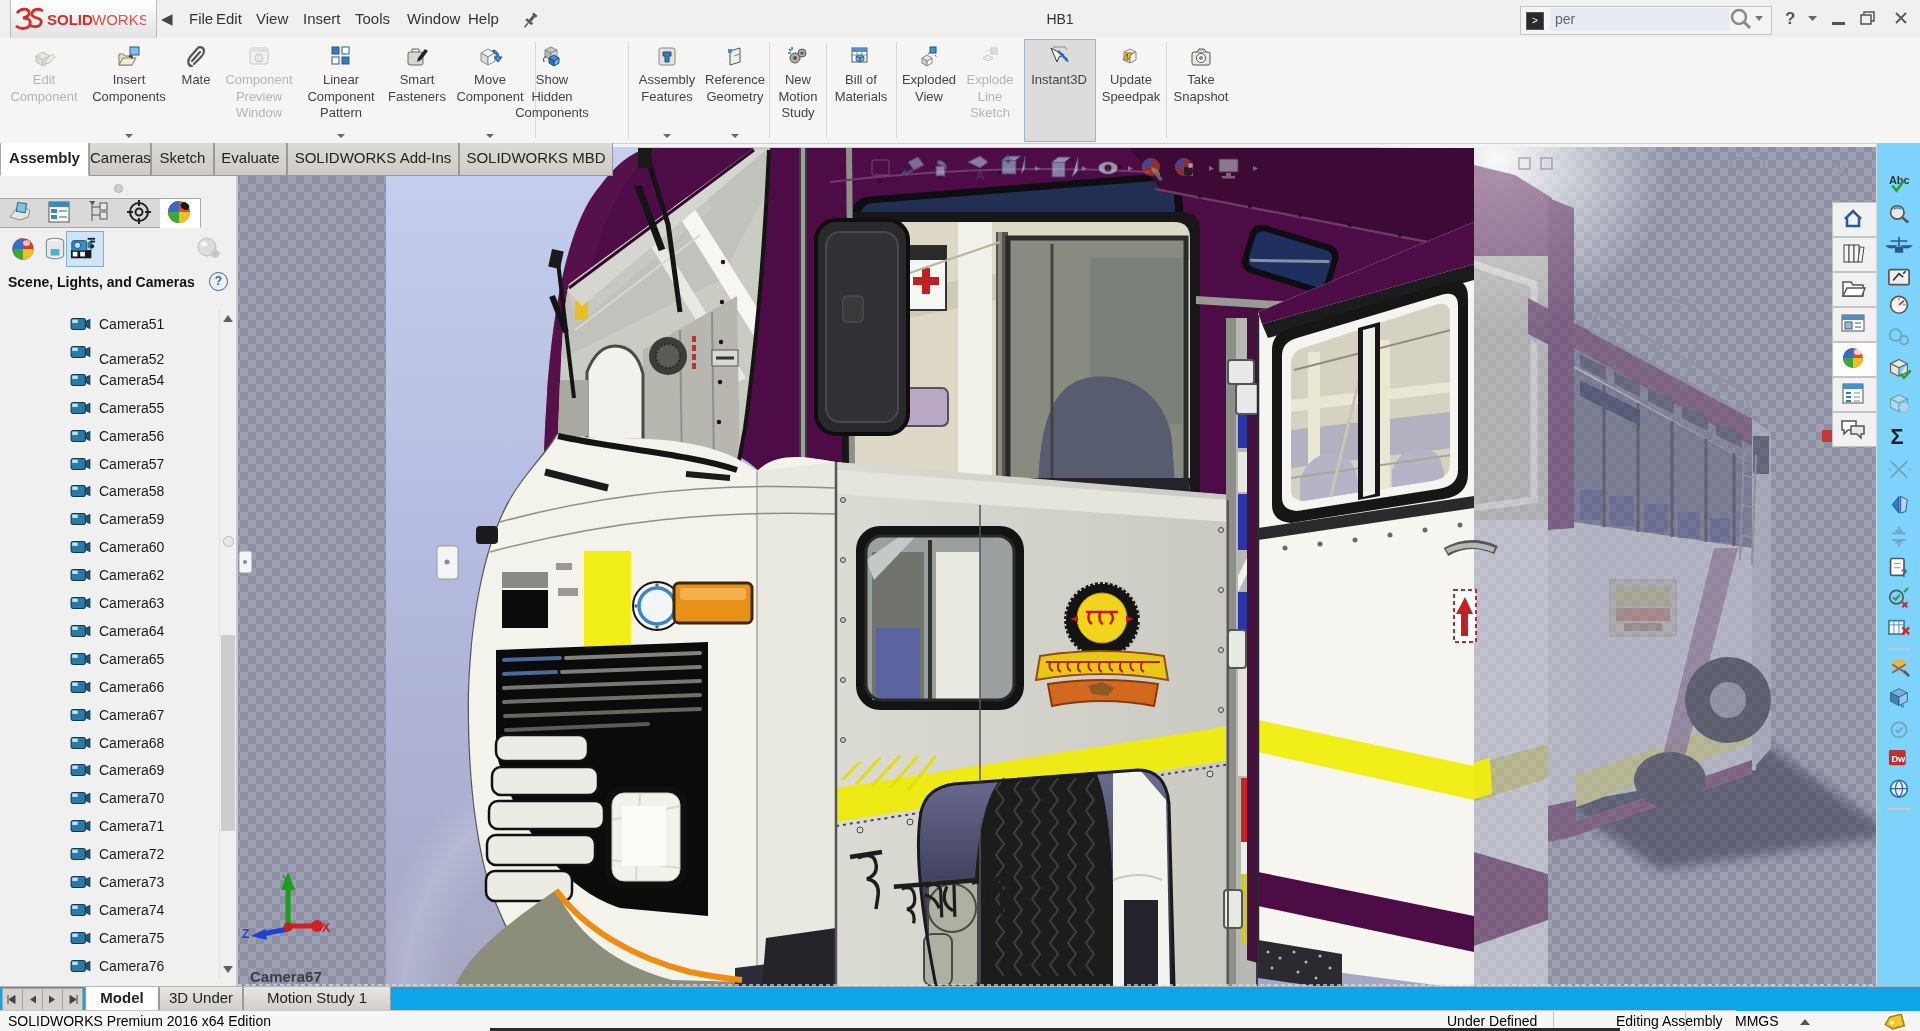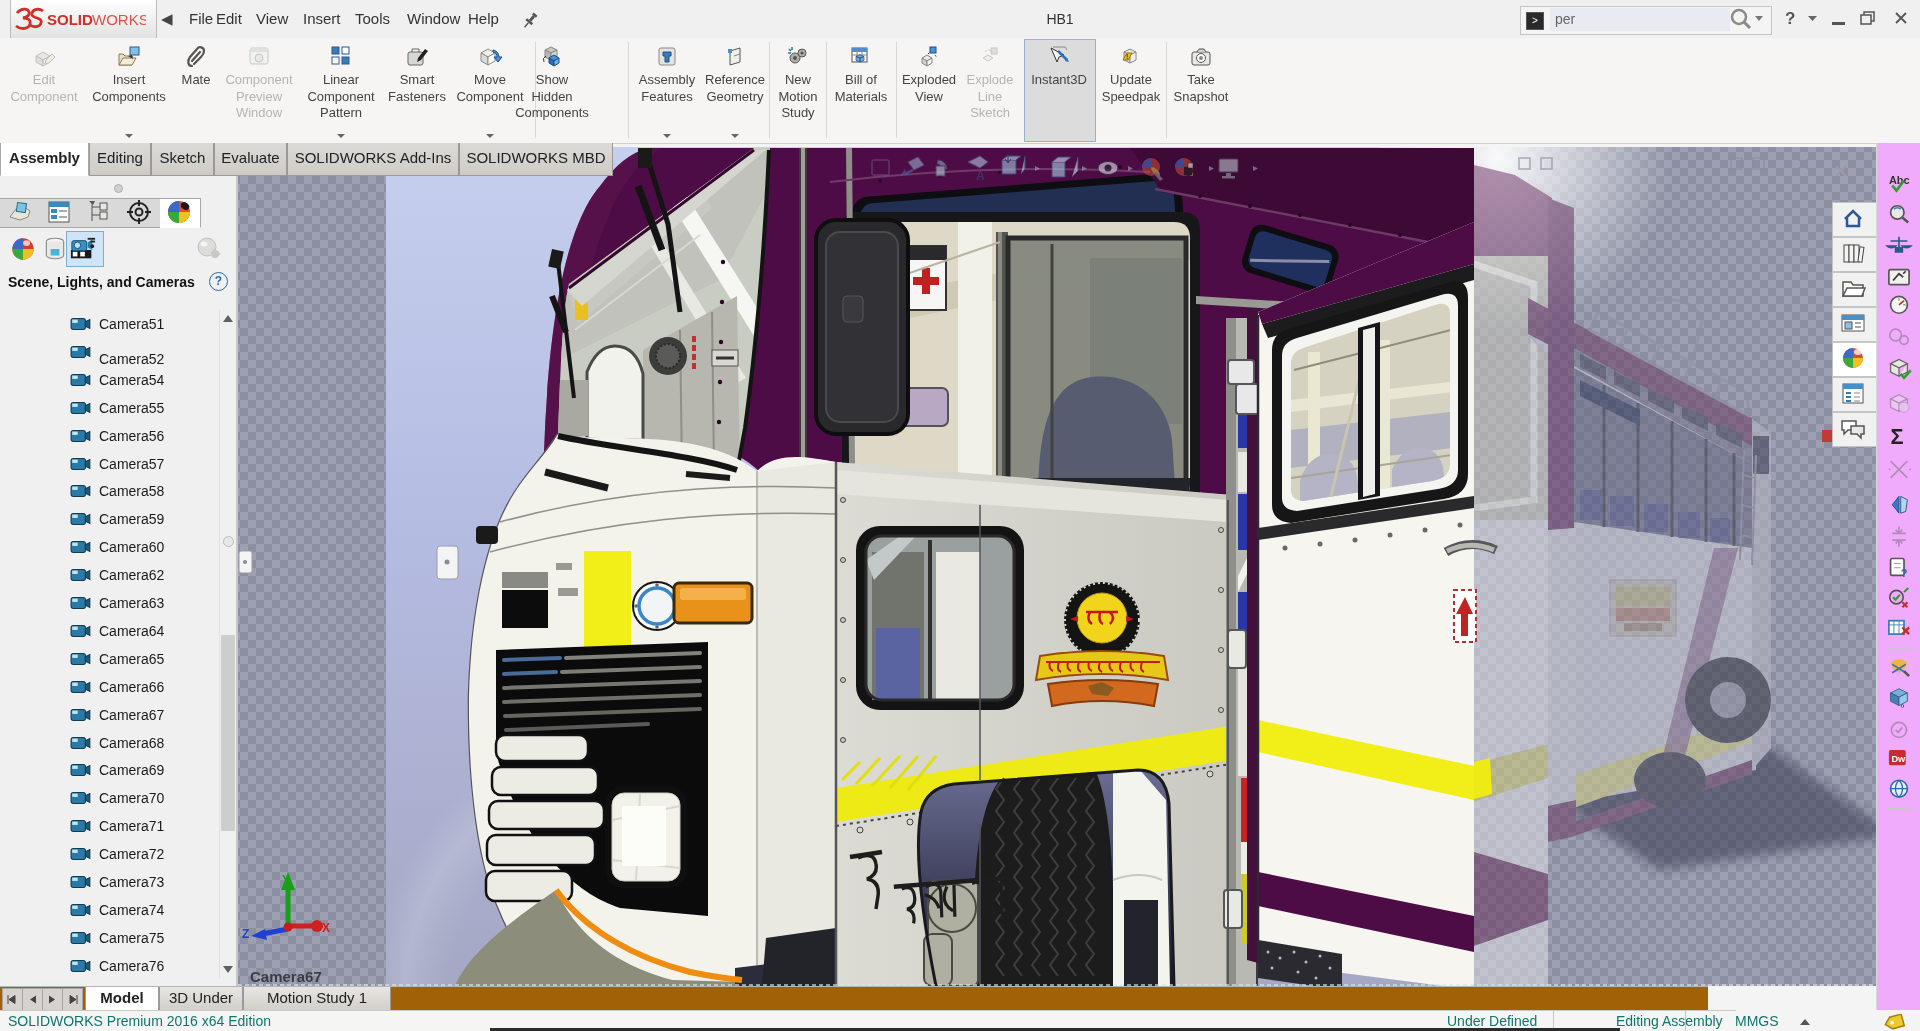--- a/index.html
+++ b/index.html
@@ -27,30 +27,30 @@
 .ctab.active{background:#ffffff;border-color:#aaa;border-bottom:1px solid #fff;font-weight:bold}
 
 #lpanel{position:absolute;left:0;top:176px;width:238px;height:810px;background:#f0f0f0}
 .ptab{position:absolute;top:22px;width:40px;height:28px;background:#d9d9d9;border:1px solid #a8a8a8;border-left:none}
 .ptab.active{background:#fff;border-bottom:1px solid #fff}
 .subic{position:absolute;top:60px;width:26px;height:26px}
 #sceneh{position:absolute;left:8px;top:98px;font-size:14px;font-weight:bold;color:#111}
 .citem{position:absolute;left:99px;height:28px;font-size:14px;color:#1a1a1a;line-height:28px}
 #lscroll{position:absolute;left:219px;top:134px;width:17px;height:668px;background:#f0f0f0;border-left:1px solid #e0e0e0}
 
-#rtools{position:absolute;left:1876px;top:143px;width:44px;height:867px;background:#f0abfc;border-left:1px solid #d8d8d8}
+#rtools{position:absolute;left:1876px;top:143px;width:44px;height:867px;background:#7dd3fc;border-left:1px solid #d8d8d8}
 
 #tpane{position:absolute;left:1832px;top:202px;width:44px;height:240px}
 .tpbox{position:absolute;left:0;width:43px;height:33px;background:#f1f1f1;border:1px solid #c4c4c4;border-right:none}
 
-#btabs{position:absolute;left:0;top:986px;width:1708px;height:24px;background:#a16207;border-top:1px solid #b5b5b5}
+#btabs{position:absolute;left:0;top:986px;width:1920px;height:24px;background:#0ea5e9;border-top:1px solid #b5b5b5}
 .btab{position:absolute;top:0;height:23px;line-height:22px;font-size:15px;color:#222;background:linear-gradient(#e8e6e2,#d2cfca);border:1px solid #9a9a9a;border-top:none;text-align:center}
 .btab.active{background:#fff;font-weight:bold;border-bottom-color:#fff}
 .bnav{position:absolute;top:1px;width:19px;height:21px;background:#d6d3cf;border:1px solid #a5a5a5}
-#status{position:absolute;left:0;top:1010px;width:1736px;height:21px;background:#f5f5f4;border-top:1px solid #c9c9c9;font-size:14px;color:#0f766e}
+#status{position:absolute;left:0;top:1010px;width:1736px;height:21px;background:#f5f5f4;border-top:1px solid #c9c9c9;font-size:14px;color:#000000}
 </style></head>
 <body>
 
 <div id="titlebar">
   <div id="logo">
     <svg width="135" height="30" viewBox="0 0 135 30">
       <path d="M6 9 C10 4 17 4 18 8 C19 11 16 13 12 14 C17 14 20 16 19 20 C18 25 10 26 5 22" stroke="#d22d26" stroke-width="2.8" fill="none"></path>
       <path d="M32 7 C28 4 22 5 21 9 C20 12 23 13 26 14 C29 15 31 16 30 19 C29 23 23 24 19 21" stroke="#d22d26" stroke-width="2.8" fill="none"></path>
       <text x="36" y="21" font-size="15" font-weight="bold" fill="#d22d26" font-family="Liberation Sans,sans-serif">SOLID</text>
       <text x="81" y="21" font-size="15" fill="#e05048" font-family="Liberation Sans,sans-serif">WORKS</text>
@@ -262,21 +262,21 @@
         <path d="M9 8 l2 -3 h5 l2 3" fill="#d0d0ca" stroke="#555"></path>
         <circle cx="13" cy="14" r="4.5" fill="#fff" stroke="#555"></circle>
         <circle cx="13" cy="14" r="2" fill="#888"></circle>
       </svg>
       <div class="lbl">Take<br>Snapshot</div>
     </div>
 </div>
 
 <div id="ctabs">
   <div class="ctab active" style="left:0;width:87px">Assembly</div>
-  <div class="ctab" style="left:89px;width:60px">Editing</div>
+  <div class="ctab" style="left:89px;width:60px">Cameras</div>
   <div class="ctab" style="left:151px;width:61px">Sketch</div>
   <div class="ctab" style="left:214px;width:71px">Evaluate</div>
   <div class="ctab" style="left:287px;width:170px">SOLIDWORKS Add-Ins</div>
   <div class="ctab" style="left:459px;width:152px">SOLIDWORKS MBD</div>
 </div>
 
 <div id="vp" style="position:absolute;left:238px;top:147px;width:1638px;height:839px">
 <svg width="1638" height="839" viewBox="238 147 1638 839">
 <defs>
 <pattern id="chk" width="16" height="16" patternUnits="userSpaceOnUse">

